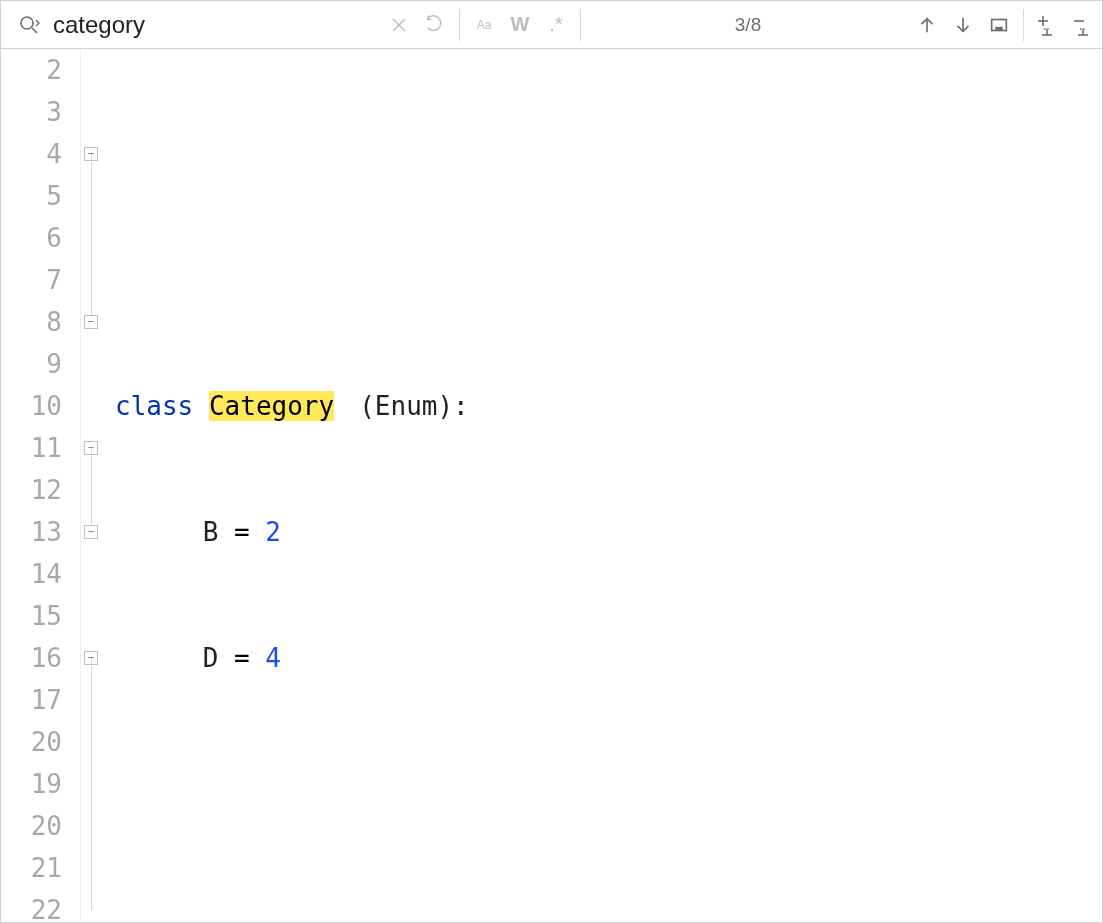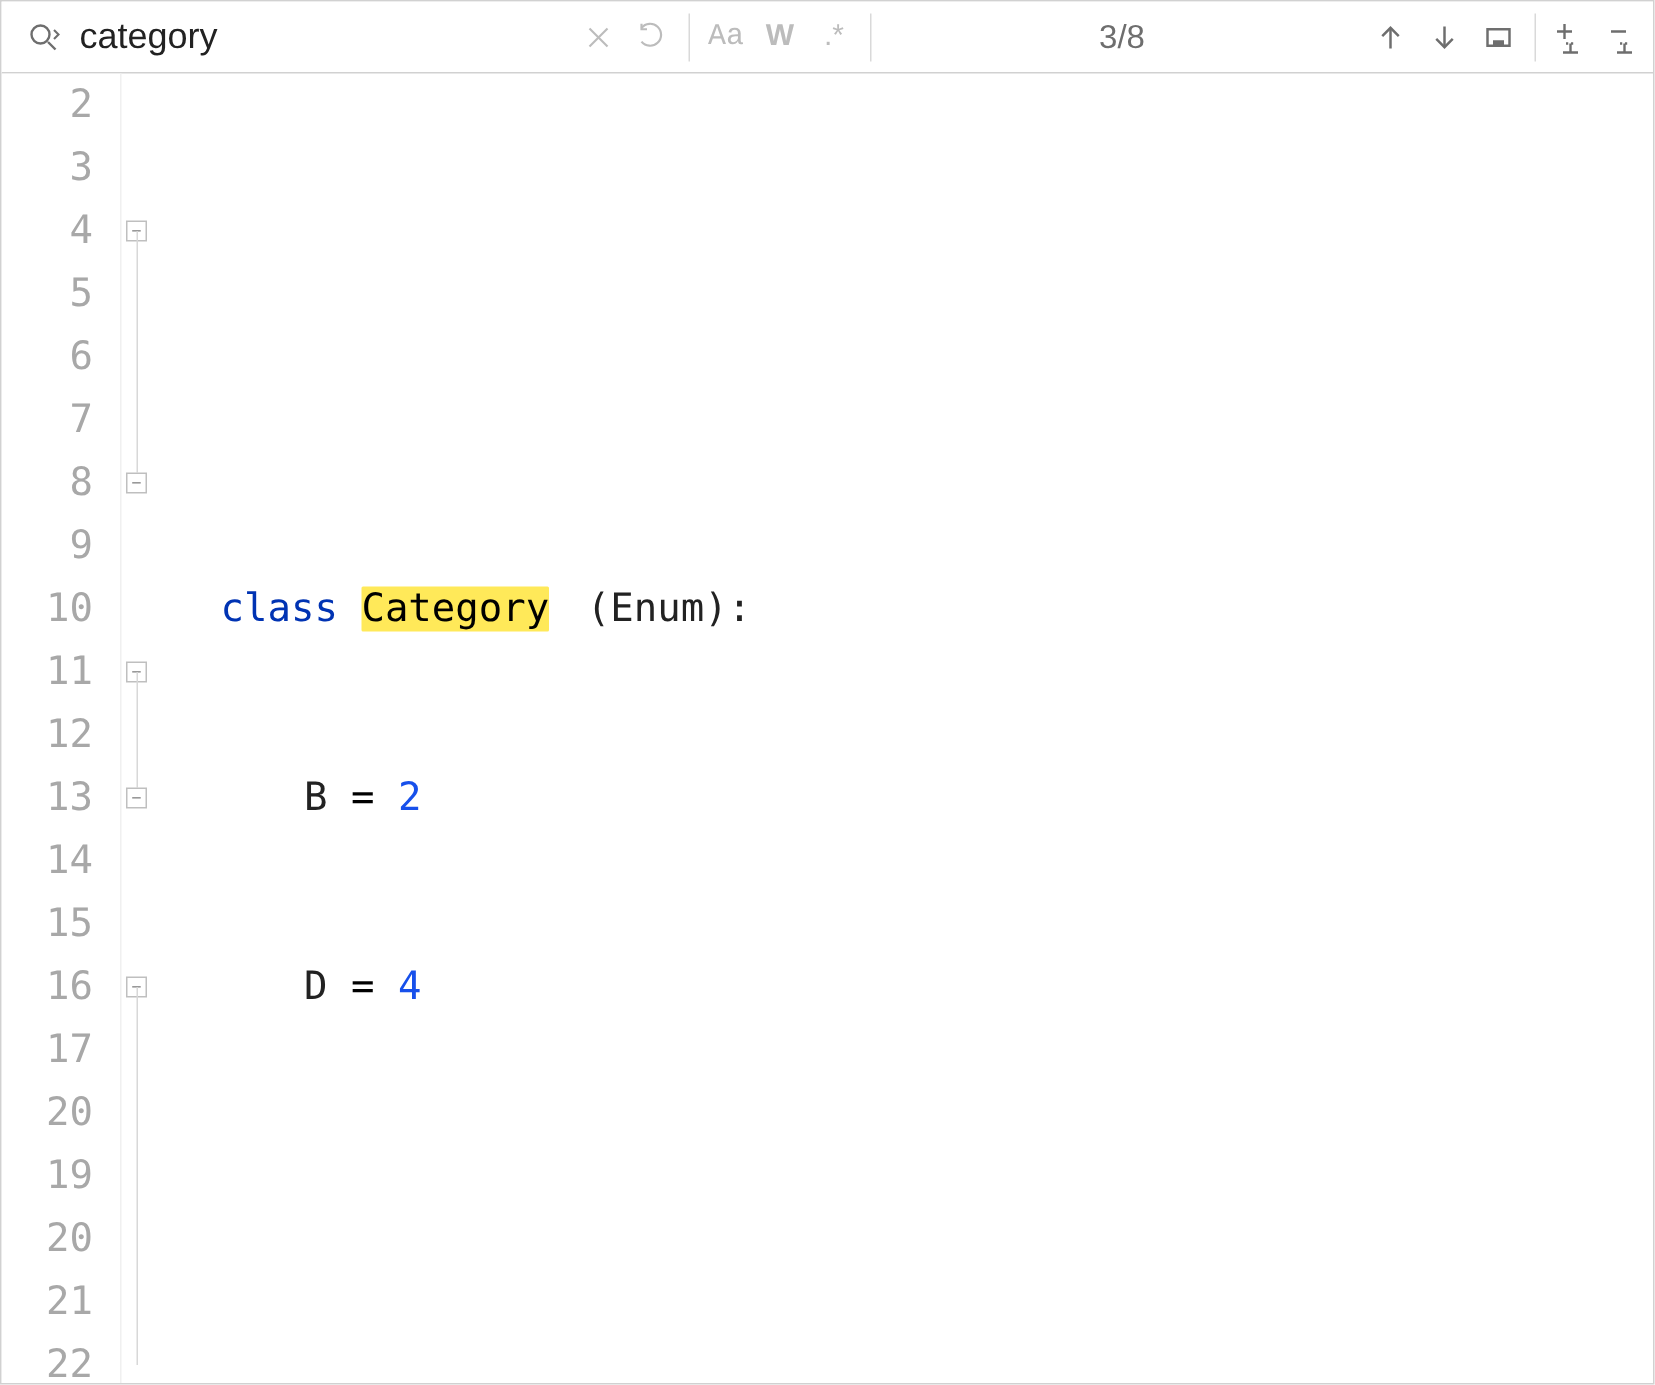--- a/index.html
+++ b/index.html
@@ -47,21 +47,21 @@
   .search-bar .divider {
     width: 1px; height: 32px; background: #d9d9d9; margin: 0 6px;
   }
   .search-bar .toolbar-section {
     display: flex;
     align-items: center;
     height: 100%;
   }
   .search-bar .match-count {
     color: #6e6e6e;
-    font-size: 22px;
+    font-size: 19px;
     padding: 0 24px;
   }
   .editor {
     display: flex;
     font-family: "SF Mono", ui-monospace, Menlo, Consolas, monospace;
     font-size: 26px;
     line-height: 42px;
     height: calc(100% - 48px);
     overflow: hidden;
   }
@@ -96,21 +96,21 @@
     line-height: 11px;
     text-align: center;
     color: #8a8a8a;
   }
   .code {
     flex: 1;
     white-space: pre;
     position: relative;
   }
   .code-line { height: 42px; padding-left: 4px; }
-  .kw { color: #0033b3; margin-left: 32px; }
+  .kw { color: #0033b3; }
   .num { color: #1750eb; }
   .ident { color: #222; padding-left: 25px; }
   .hl { background: #ffe959; border-radius: 1px; }
   svg { display: block; }
 </style>
 </head>
 <body>
 
 <div class="search-bar">
   <div class="search-left">
@@ -130,21 +130,21 @@
       </svg>
   </span>
   <span class="icon-btn disabled">
     <svg width="22" height="22" viewBox="0 0 24 24" fill="none" stroke="currentColor" stroke-width="1.6">
       <path d="M4 5 A8 8 0 1 1 4 15"></path>
         <polyline points="4,2 4,6 8,6"></polyline>
     </svg>
   </span>
   <div class="divider"></div>
   <div class="toolbar-section">
-    <span class="icon-btn disabled" style="font-size:20px;font-weight:500;font-family:Liberation Mono, monospace">Aa</span>
+    <span class="icon-btn disabled" style="font-size:12px;font-weight:500;font-family:Liberation Sans, sans-serif">Aa</span>
     <span class="icon-btn disabled" style="font-size:20px;font-weight:700;font-family:inherit">W</span>
     <span class="icon-btn disabled" style="font-size:20px;font-weight:500;font-family:inherit">.*</span>
   </div>
   <div class="divider"></div>
   <div class="toolbar-section" style="flex:1;justify-content:center">
     <span class="match-count">3/8</span>
   </div>
   <div class="toolbar-section">
     <span class="icon-btn">
       <svg width="22" height="22" viewBox="0 0 24 24" fill="none" stroke="currentColor" stroke-width="1.8">

